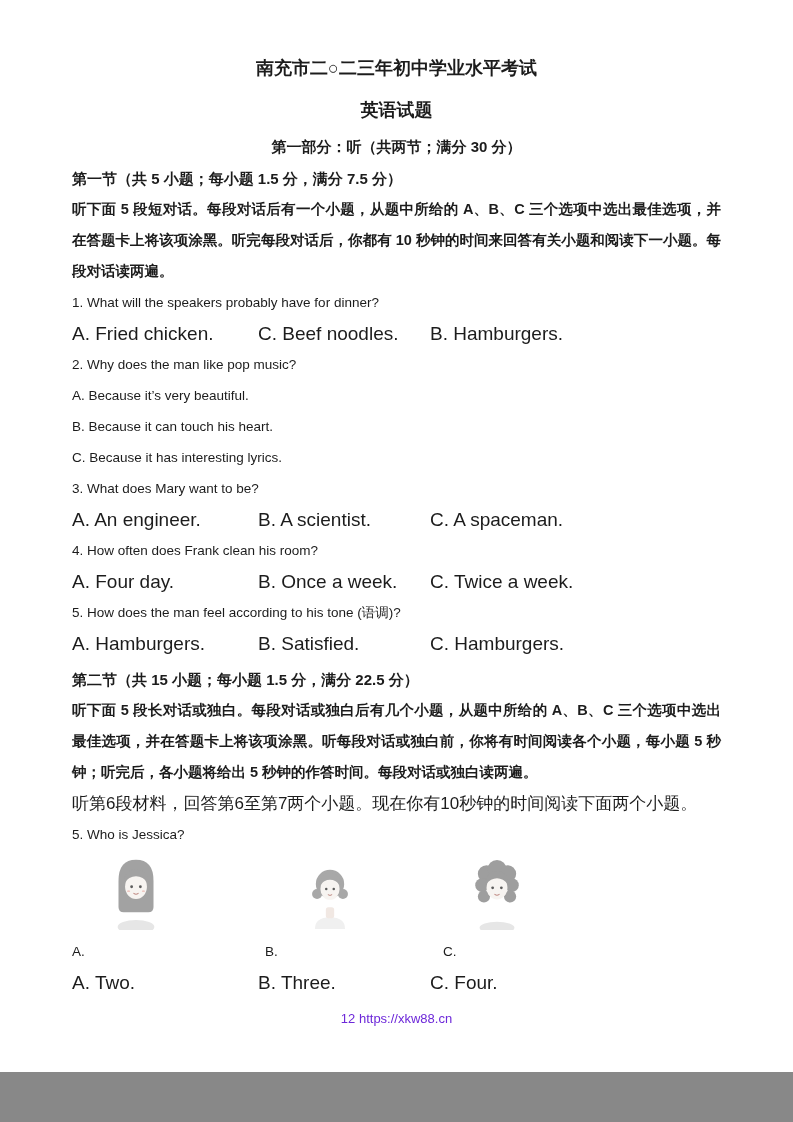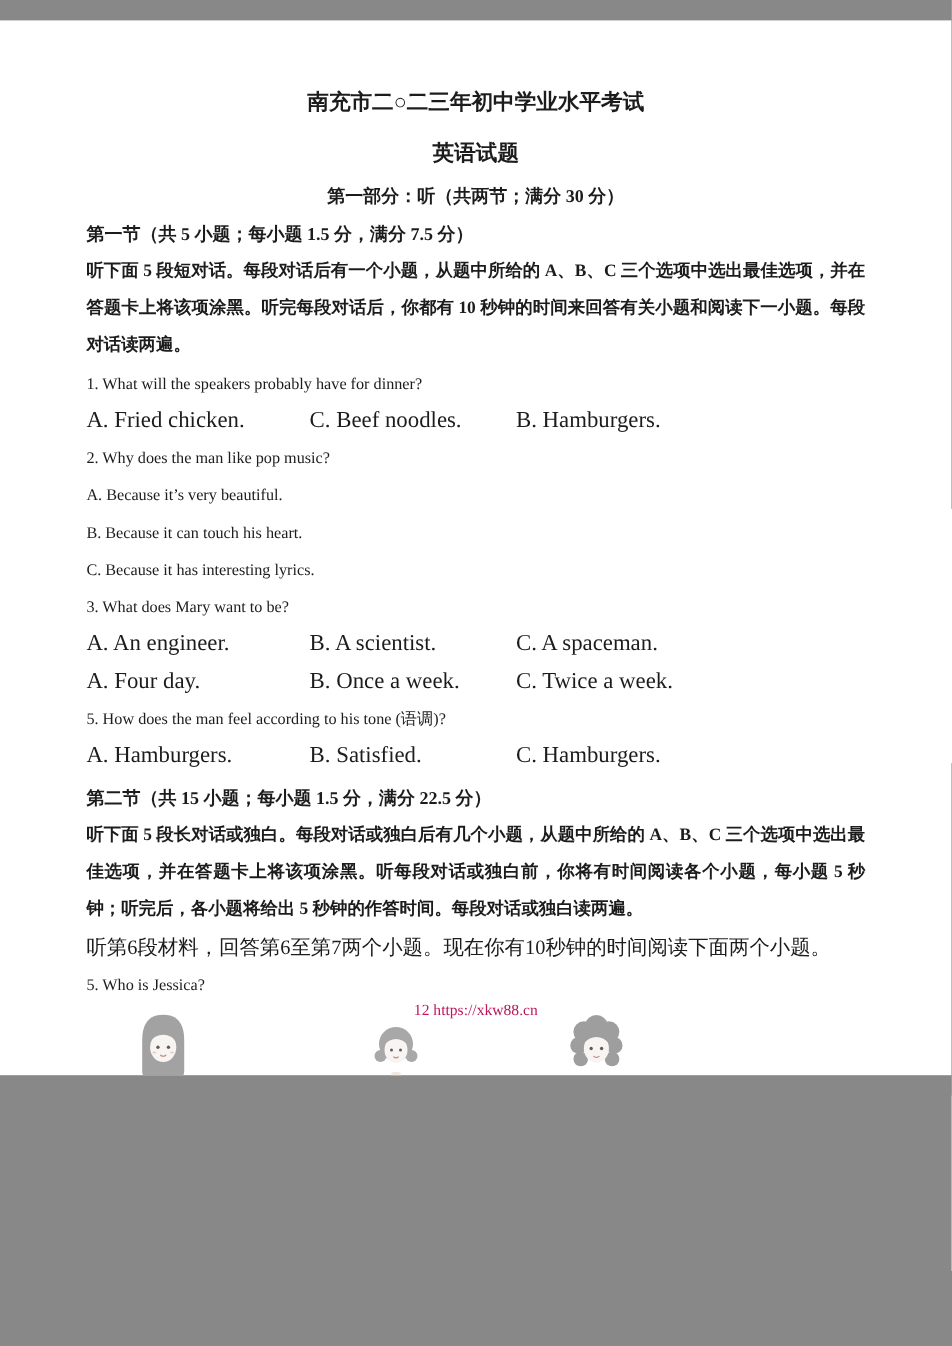--- a/index.html
+++ b/index.html
@@ -1,19 +1,19 @@
 <!DOCTYPE html>
 <html><head>
 <meta charset="utf-8">
 <style>
   html,body{margin:0;padding:0;background:#888;}
   .page{
-    width:793px;height:879px;margin:17px auto;background:#ffffff;
+    width:793px;height:1072px;margin:0 auto;background:#ffffff;
     box-sizing:border-box;padding:56px 72px 0 72px;position:relative;
-    font-family:Liberation Serif, serif;color:#1c1c1c;overflow:hidden;
+    font-family:Liberation Sans, sans-serif;color:#1c1c1c;overflow:hidden;
   }
   .center{text-align:center;}
   .title{font-size:18px;font-weight:bold;margin:0;line-height:24px;}
   .subtitle{font-size:18px;font-weight:bold;margin:18px 0 0 0;line-height:24px;}
   .part-head{font-size:15px;font-weight:bold;margin:14px 0 0 0;line-height:22px;}
   .sec-head{font-size:15px;font-weight:bold;margin:8px 0 2px 0;line-height:26px;}
   .instructions{
     font-size:14.5px;font-weight:bold;line-height:31px;margin:0;
     text-align:justify;text-justify:inter-ideograph;
   }
@@ -28,21 +28,21 @@
     font-size:13.5px;line-height:31px;
   }
   .img-strip{position:relative;height:80px;margin:4px 0 2px 0;}
   .img-a{position:absolute;left:36px;top:0;}
   .img-b{position:absolute;left:233px;top:4px;}
   .img-c{position:absolute;left:398px;top:2px;}
   .footer{
     position:absolute;left:0;bottom:46px;width:100%;text-align:center;
     font-size:13px;color:#5a5a5a;
   }
-  .footer a{color:#be185d;text-decoration:none;}
+  .footer a{color:#6d28d9;text-decoration:none;}
 </style>
 </head>
 <body>
 
 <div class="page">
 
   <h1 class="title center">南充市二○二三年初中学业水平考试</h1>
   <h2 class="subtitle center">英语试题</h2>
   <h3 class="part-head center">第一部分：听（共两节；满分 30 分）</h3>
 
@@ -68,20 +68,21 @@
   <div>
     <p class="eline">3. What does Mary want to be?</p>
     <div class="opt-row">
       <span>A. An engineer.</span>
       <span>B. A scientist.</span>
       <span>C. A spaceman.</span>
     </div>
   </div>
 
   <div>
+    <p class="eline">4. How often does Frank clean his room?</p>
     <div class="opt-row">
       <span>A. Four day.</span>
       <span>B. Once a week.</span>
       <span>C. Twice a week.</span>
     </div>
   </div>
 
   <div>
     <p class="eline">5. How does the man feel according to his tone (语调)?</p>
     <div class="opt-row">

